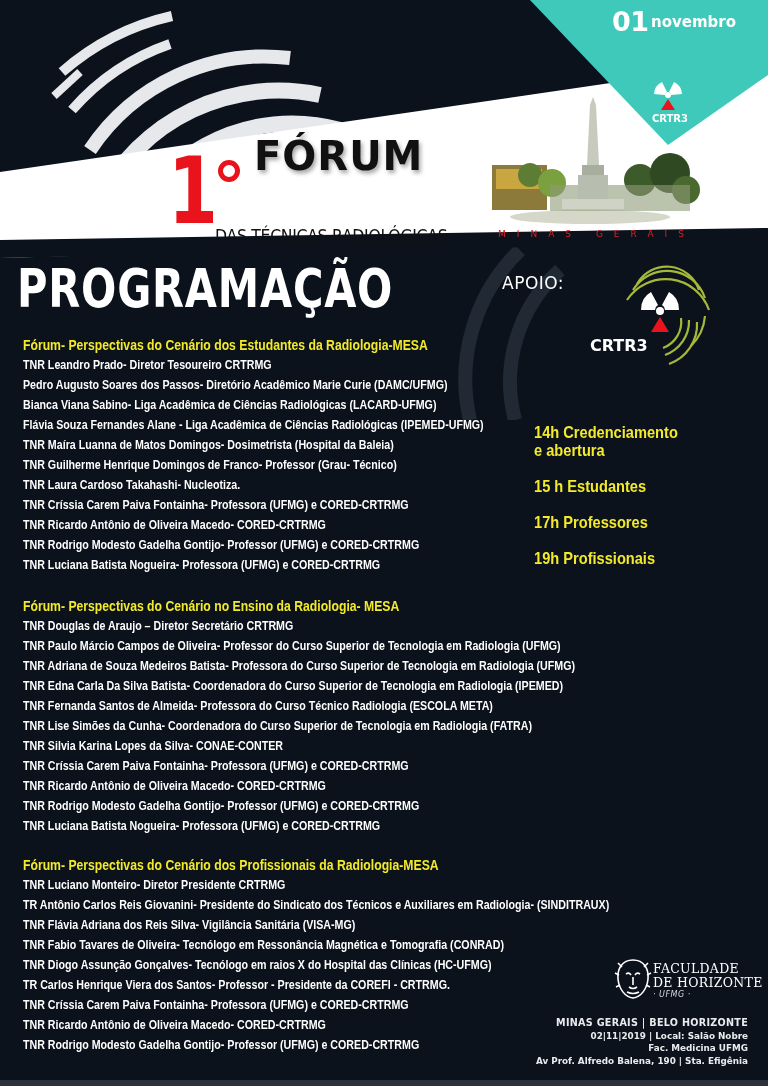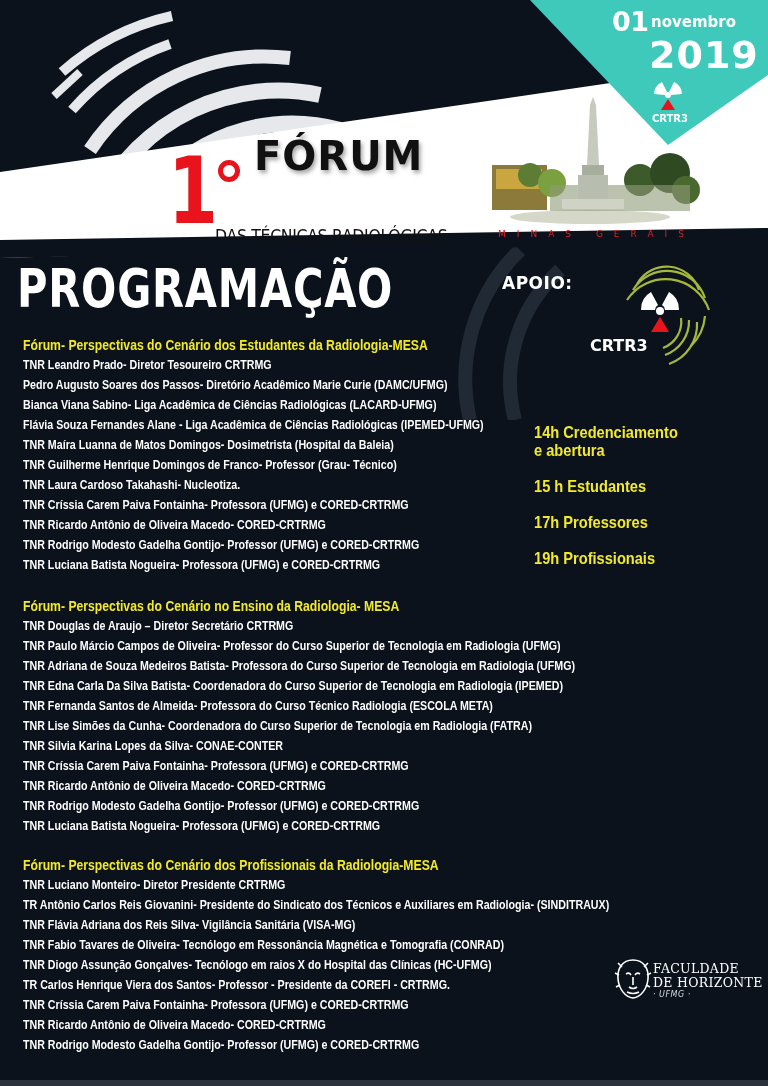--- a/index.html
+++ b/index.html
@@ -74,21 +74,21 @@
 
     .heading-programacao {
       position: absolute; left: 17px; top: 259px;
       font-family: "DejaVu Sans", sans-serif; font-weight: bold; font-size: 54px; line-height: 60px; color: #fff;
       transform: scaleX(0.77); transform-origin: left top; letter-spacing: 1px;
     }
 
     
     .apoio-label {
       position: absolute; left: 502px; top: 273px;
-      font-family: "DejaVu Sans", sans-serif; font-weight: bold; font-size: 17px; color: #fff; letter-spacing: 0.5px;
+      font-family: "DejaVu Sans", sans-serif; font-weight: normal; font-size: 17px; color: #fff; letter-spacing: 0.5px;
     }
     .crtr3-logo { position: absolute; left: 605px; top: 260px; width: 110px; height: 110px; }
     .crtr3-logo-label {
       position: absolute; left: 590px; top: 336px;
       font-family: "DejaVu Sans", sans-serif; font-weight: bold; font-size: 16px; color: #fff;
     }
     .crtr3-desc {
       position: absolute; left: 556px; top: 365px; width: 188px; text-align: center;
       font-family: "DejaVu Sans", sans-serif; font-size: 8.6px; line-height: 12px; color: #d6d9de;
     }
@@ -161,21 +161,20 @@
     <polygon points="0,172 768,60 768,236 0,258" fill="#ffffff"></polygon>
     <polygon points="0,240 768,228 768,242 0,258" fill="#0b121c"></polygon>
   </svg>
 
   <svg class="teal-corner" viewBox="0 0 768 260">
     <polygon points="530,0 768,0 768,75 668,145" fill="#3ec9bb"></polygon>
   </svg>
 
   <div class="date-day">01</div>
   <div class="date-month">novembro</div>
-  <div class="date-year">2019</div>
 
   <svg class="crtr3-small-icon" viewBox="0 0 36 34">
     <path d="M4 16 A14 14 0 0 1 12 4 L17 14 A4 4 0 0 0 15 17 Z" fill="#fff"></path>
     <path d="M32 16 A14 14 0 0 0 24 4 L19 14 A4 4 0 0 1 21 17 Z" fill="#fff"></path>
     <circle cx="18" cy="17" r="3" fill="#fff"></circle>
     <polygon points="18,21 25,32 11,32" fill="#e8131b"></polygon>
   </svg>
   <div class="crtr3-small-label">CRTR3</div>
 
   <div class="title-one">1</div>
@@ -278,15 +277,21 @@
       <path d="M8 10 L4 6 M30 10 L34 6 M5 18 L1 16 M33 18 L37 16 M6 28 L2 30 M32 28 L36 30"></path>
       <path d="M12 17 Q15 15 17 18 M21 18 Q23 15 26 17"></path>
       <path d="M19 20 L19 28 M15 30 Q19 33 23 30"></path>
       <path d="M13 35 Q19 38 25 35"></path>
     </g>
   </svg>
   <div class="ufmg-name1">FACULDADE</div>
   <div class="ufmg-name2">DE HORIZONTE</div>
   <div class="ufmg-name3">· UFMG ·</div>
 
+  <div class="venue">
+    <div class="v1">MINAS GERAIS | BELO HORIZONTE</div>
+    <div>02|11|2019 | Local: Salão Nobre</div>
+    <div>Fac. Medicina UFMG</div>
+    <div>Av Prof. Alfredo Balena, 190 | Sta. Efigênia</div>
+  </div>
 
   <div class="bottom-strip"></div>
 </div>
 
 </body></html>

